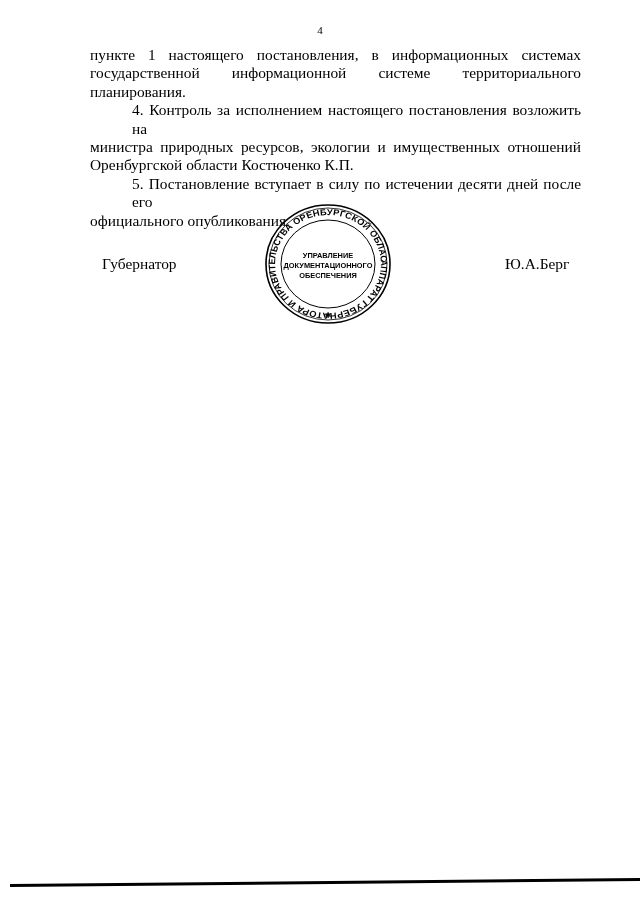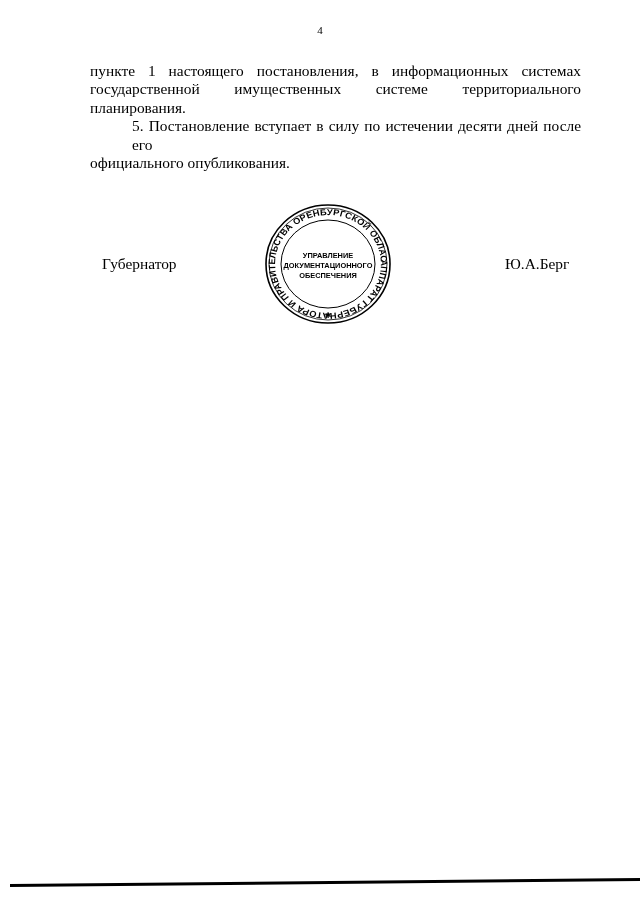--- a/index.html
+++ b/index.html
@@ -1,35 +1,40 @@
 <!DOCTYPE html>
 <html><head>
 <meta charset="utf-8">
 <style>
   html, body { margin: 0; padding: 0; background: #ffffff; }
   body { width: 640px; height: 905px; position: relative; overflow: hidden; font-family: "Liberation Serif", serif; color: #000; }
   .page-number { position: absolute; top: 24px; left: 0; width: 640px; text-align: center; font-size: 11px; }
-  .body-text { position: absolute; top: 62px; left: 90px; width: 491px; font-size: 15.4px; line-height: 18.4px; }
+  .body-text { position: absolute; top: 46px; left: 90px; width: 491px; font-size: 15.4px; line-height: 18.4px; }
   .para { margin: 0; text-align: justify; text-align-last: left; }
   .line { display: block; text-align: justify; text-align-last: justify; }
   .line.last { text-align-last: left; }
   .sig-left { position: absolute; top: 255px; left: 102px; font-size: 15.4px; }
   .sig-right { position: absolute; top: 255px; left: 505px; font-size: 15.4px; }
   .stamp { position: absolute; left: 258px; top: 203px; width: 140px; height: 122px; }
   .bottom-rule { position: absolute; left: 10px; top: 884px; width: 632px; height: 3px; background: #000; transform: rotate(-0.55deg); transform-origin: left center; }
 </style>
 </head>
 <body>
 
 <div class="page-number">4</div>
 
 <div class="body-text">
   <p class="para">
     <span class="line">пункте 1 настоящего постановления, в информационных системах</span>
-    <span class="line last">государственной имущественных системе территориального планирования.</span>
+    <span class="line last">государственной информационной системе территориального планирования.</span>
+  </p>
+  <p class="para">
+    <span class="line" style="padding-left:42px">4. Контроль за исполнением настоящего постановления возложить на</span>
+    <span class="line">министра природных ресурсов, экологии и имущественных отношений</span>
+    <span class="line last">Оренбургской области Костюченко К.П.</span>
   </p>
   <p class="para">
     <span class="line" style="padding-left:42px">5. Постановление вступает в силу по истечении десяти дней после его</span>
     <span class="line last">официального опубликования.</span>
   </p>
 </div>
 
 <div class="sig-left">Губернатор</div>
 <div class="sig-right">Ю.А.Берг</div>
 

